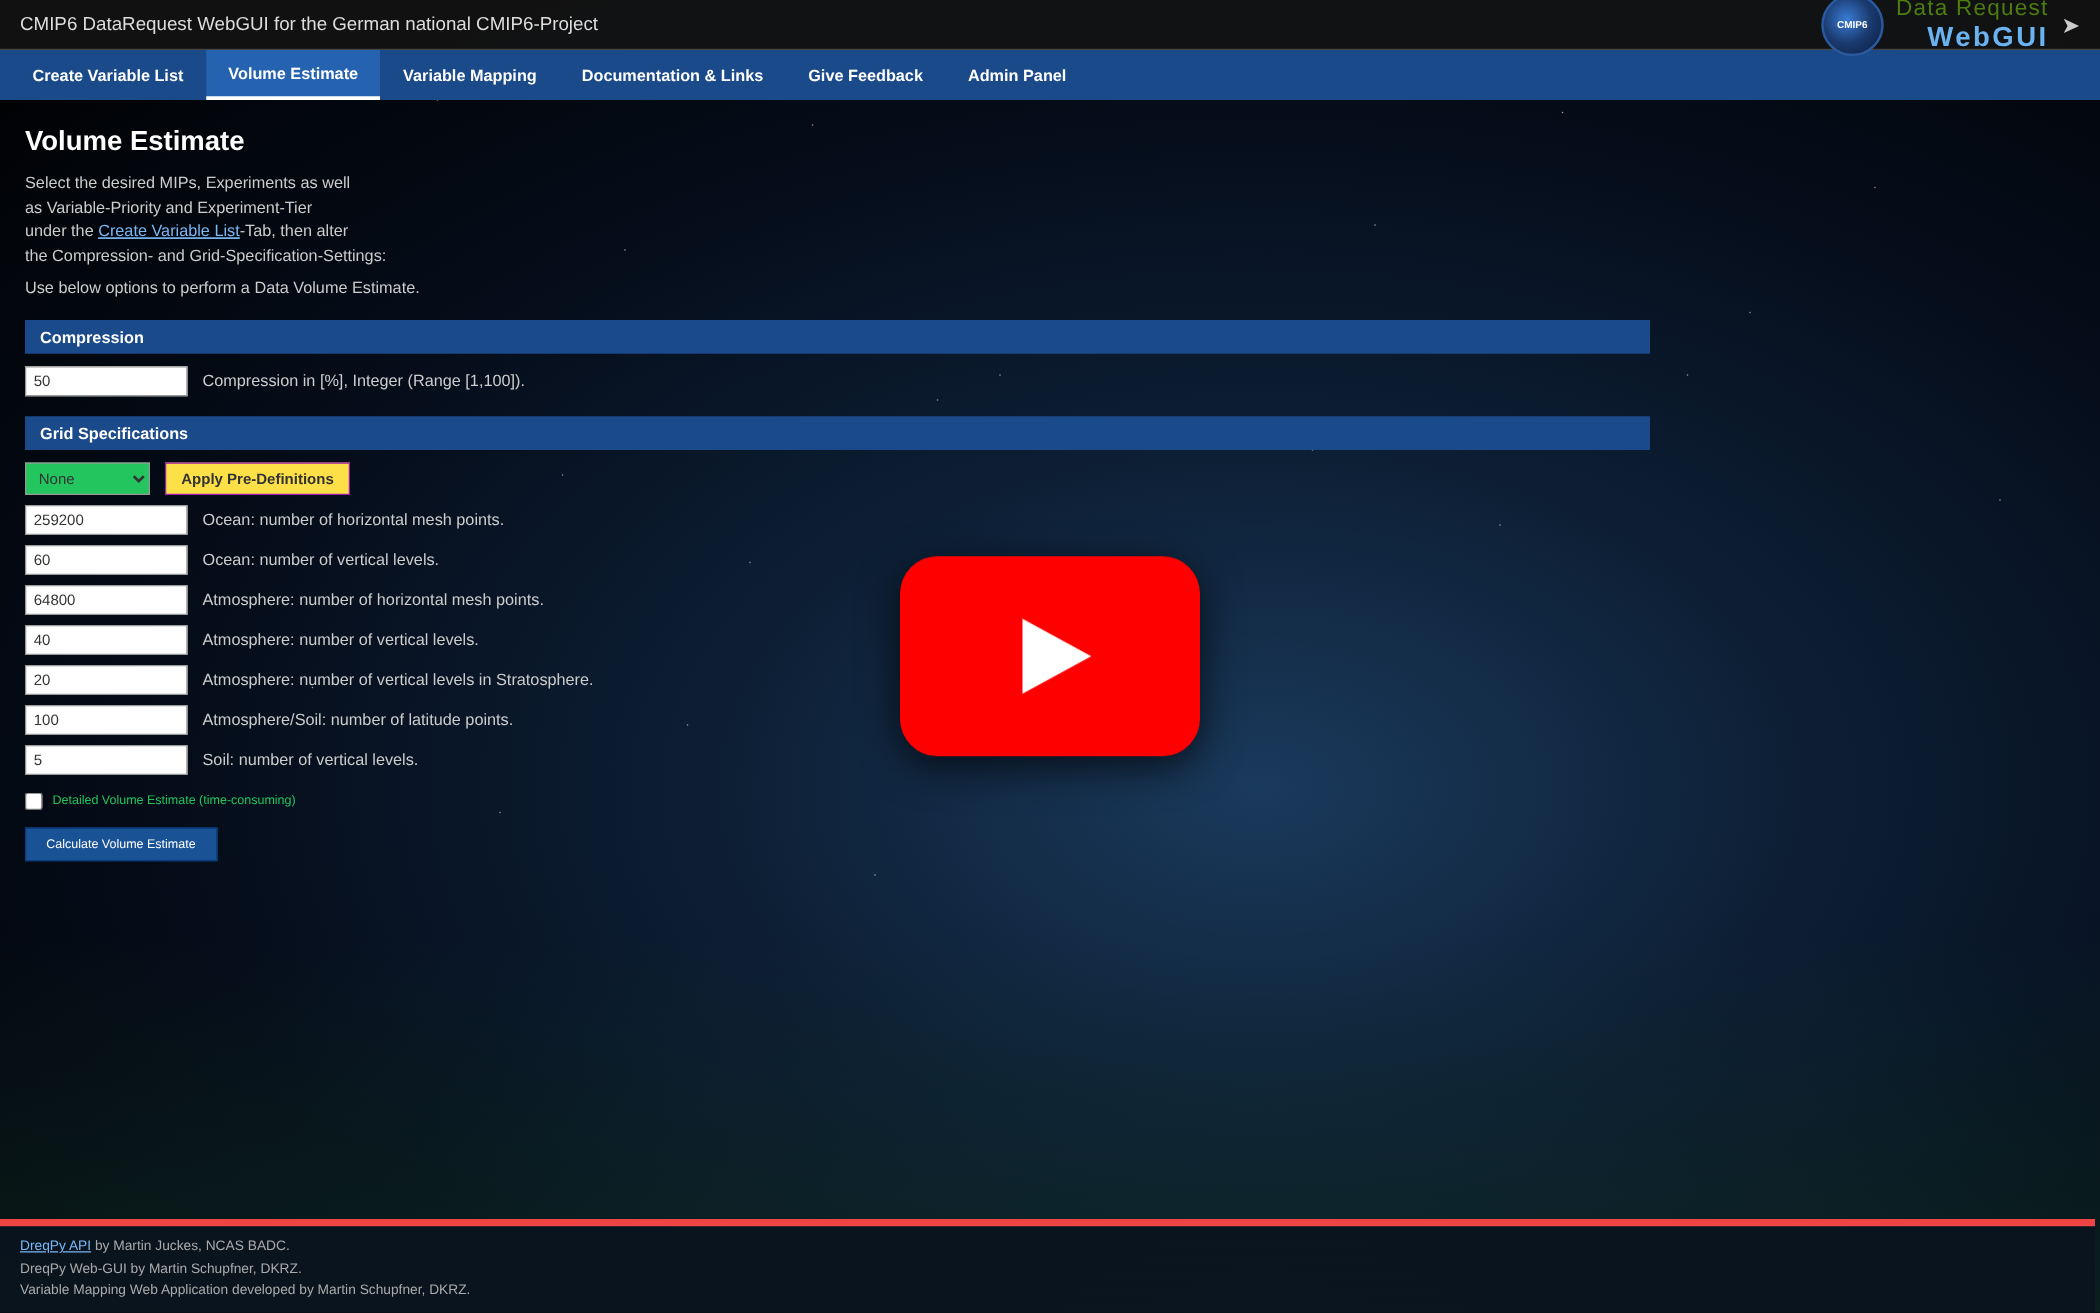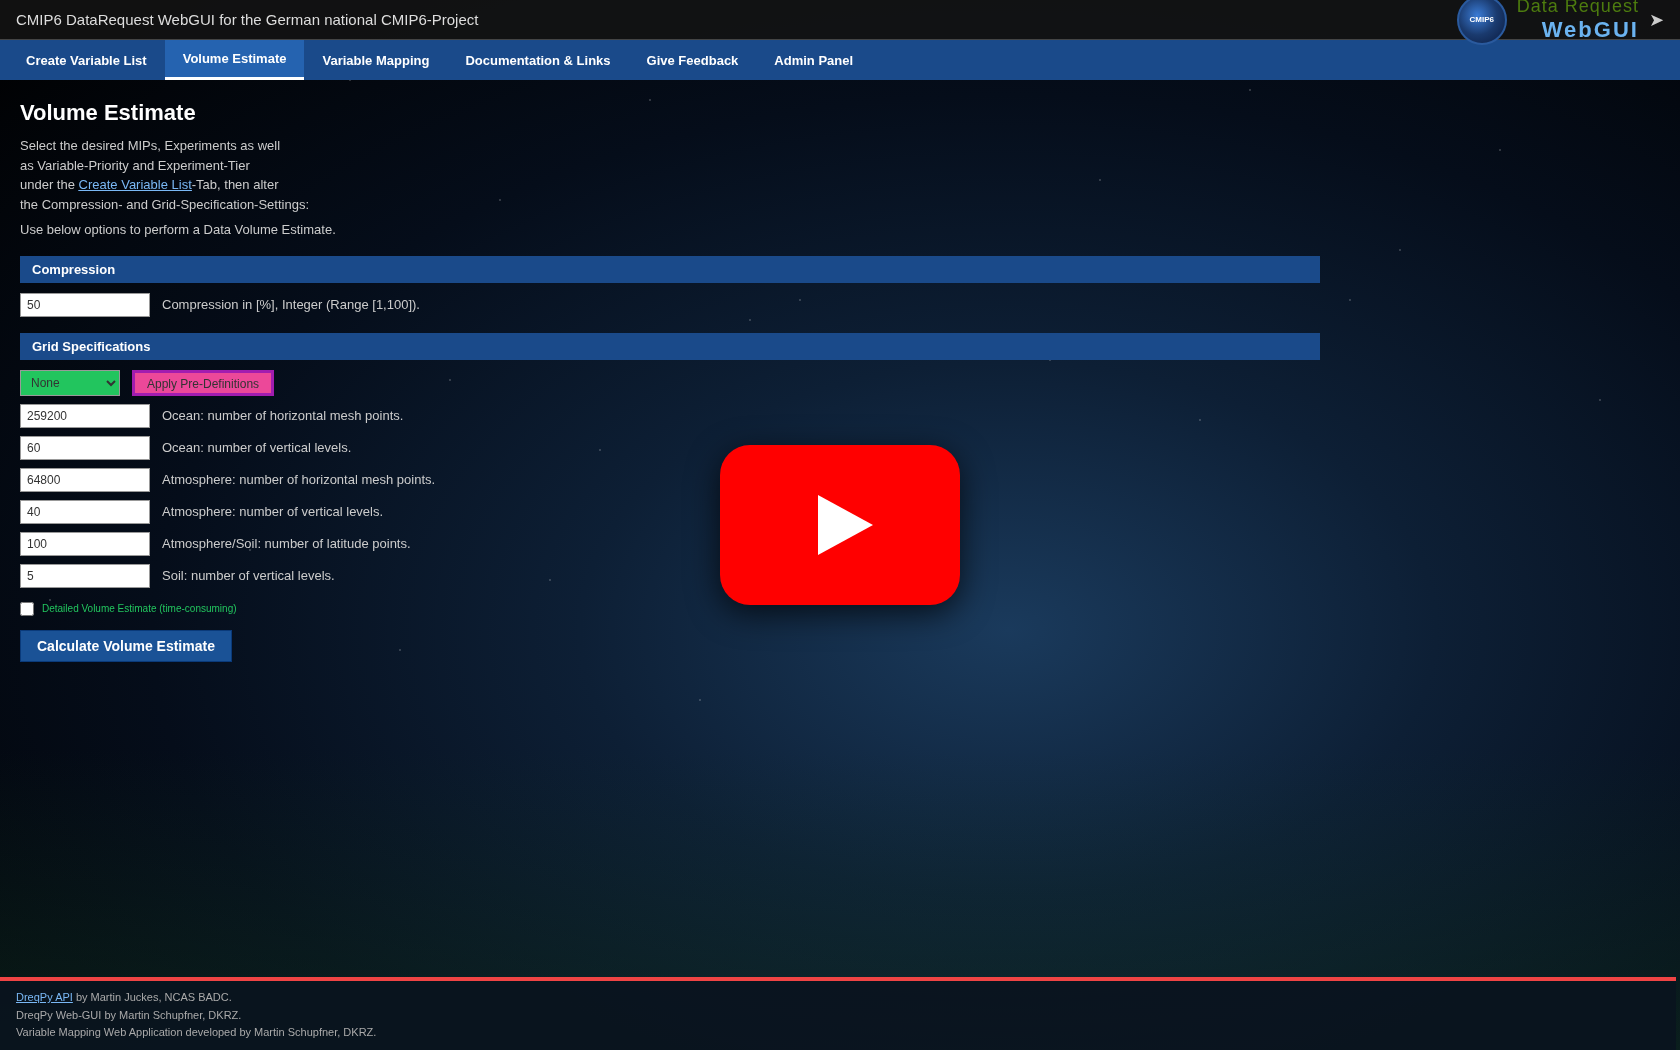--- a/index.html
+++ b/index.html
@@ -201,33 +201,34 @@
       font-size: 12px;
       height: 26px;
       width: 100px;
       cursor: pointer;
     }
 
     .btn {
       padding: 4px 12px;
       font-size: 12px;
       cursor: pointer;
-      border: 3px solid #a21caf;
-      background: #ec4899;
+      border: 1px solid #a21caf;
+      background: #fde047;
       color: #333;
       height: 26px;
+      font-weight: bold;
     }
 
     .btn-primary {
       background: #1a5296;
       color: #fff;
       border: 1px solid #0a3a7a;
       padding: 7px 16px;
-      font-size: 14px;
-      font-weight: bold;
+      font-size: 10px;
+      font-weight: normal;
       cursor: pointer;
       height: auto;
     }
 
     
     .checkbox-row {
       display: flex;
       align-items: center;
       gap: 8px;
       margin: 14px 0;
@@ -277,21 +278,21 @@
     
     .footer {
       position: fixed;
       bottom: 0;
       left: 0;
       right: 4px;
       background: rgba(10,20,30,0.92);
       padding: 8px 16px;
       font-size: 11px;
       color: #aaa;
-      border-top: 4px solid #ef4444;
+      border-top: 6px solid #ef4444;
       z-index: 10;
     }
     .footer a {
       color: #7ab8f5;
       text-decoration: underline;
     }
     .footer p {
       line-height: 1.6;
     }
 
@@ -382,20 +383,24 @@
         </div>
         <div class="form-row">
           <input class="form-input" type="text" value="64800" style="">
           <span class="form-label">Atmosphere: number of horizontal mesh points.</span>
         </div>
         <div class="form-row">
           <input class="form-input" type="text" value="40" style="">
           <span class="form-label">Atmosphere: number of vertical levels.</span>
         </div>
         <div class="form-row">
+          <input class="form-input" type="text" value="20" style="">
+          <span class="form-label">Atmosphere: number of vertical levels in Stratosphere.</span>
+        </div>
+        <div class="form-row">
           <input class="form-input" type="text" value="100" style="">
           <span class="form-label">Atmosphere/Soil: number of latitude points.</span>
         </div>
         <div class="form-row">
           <input class="form-input" type="text" value="5" style="">
           <span class="form-label">Soil: number of vertical levels.</span>
         </div>
       </div>
 
     

